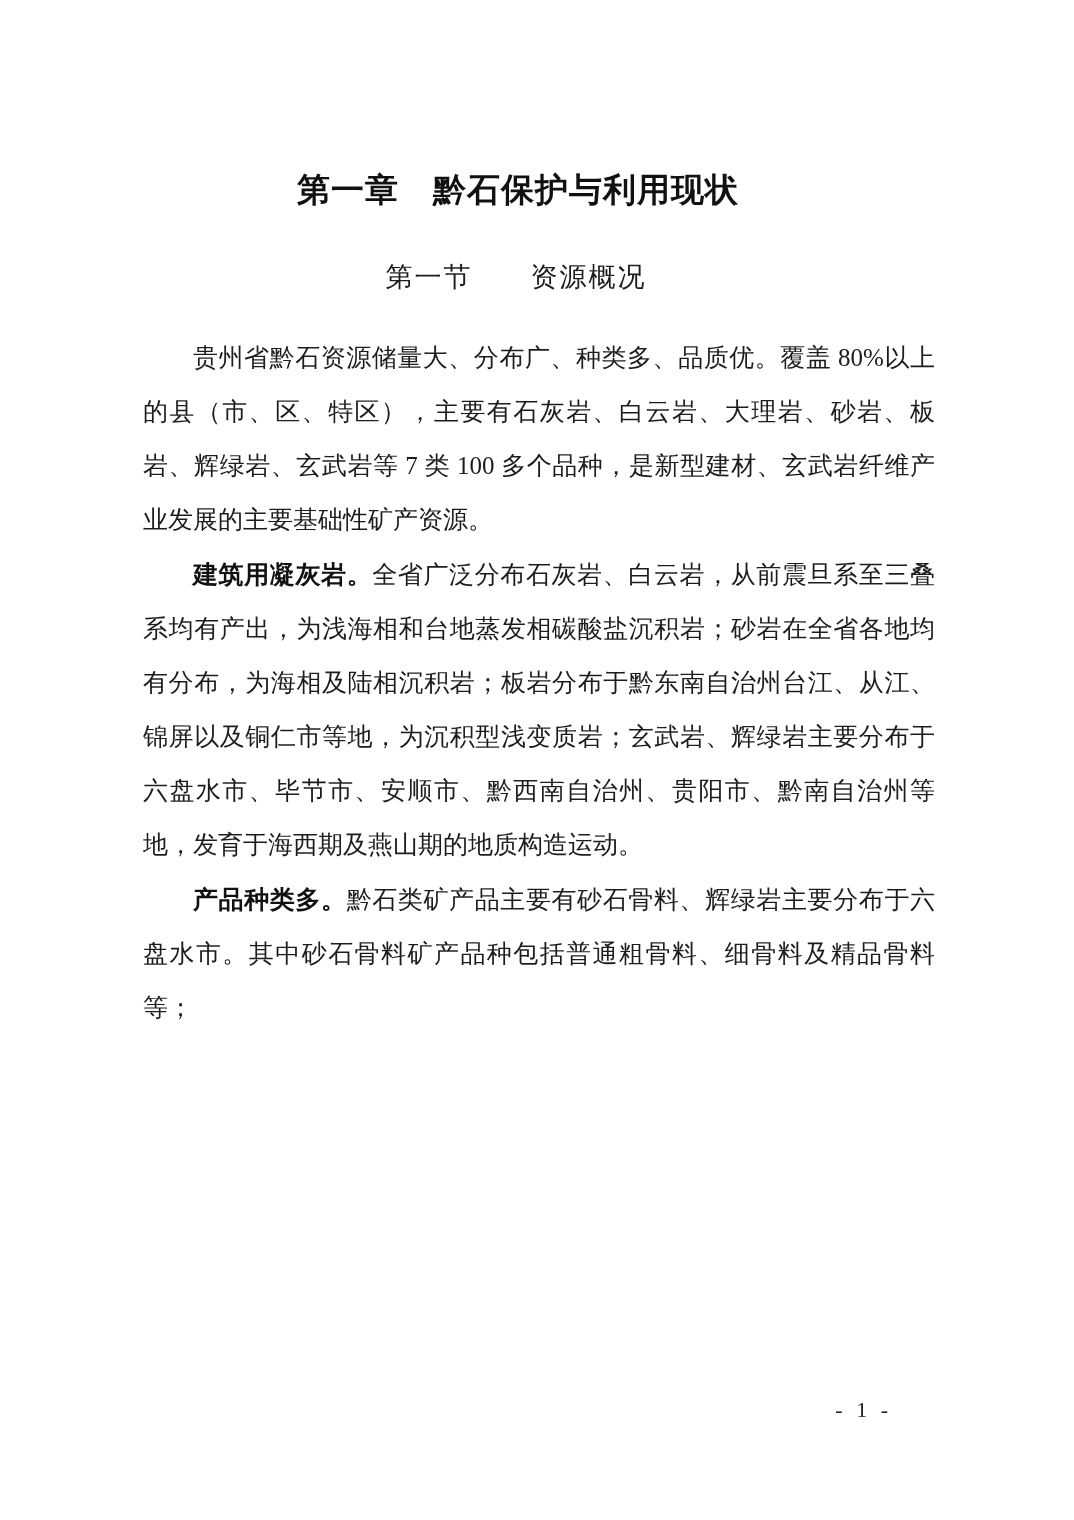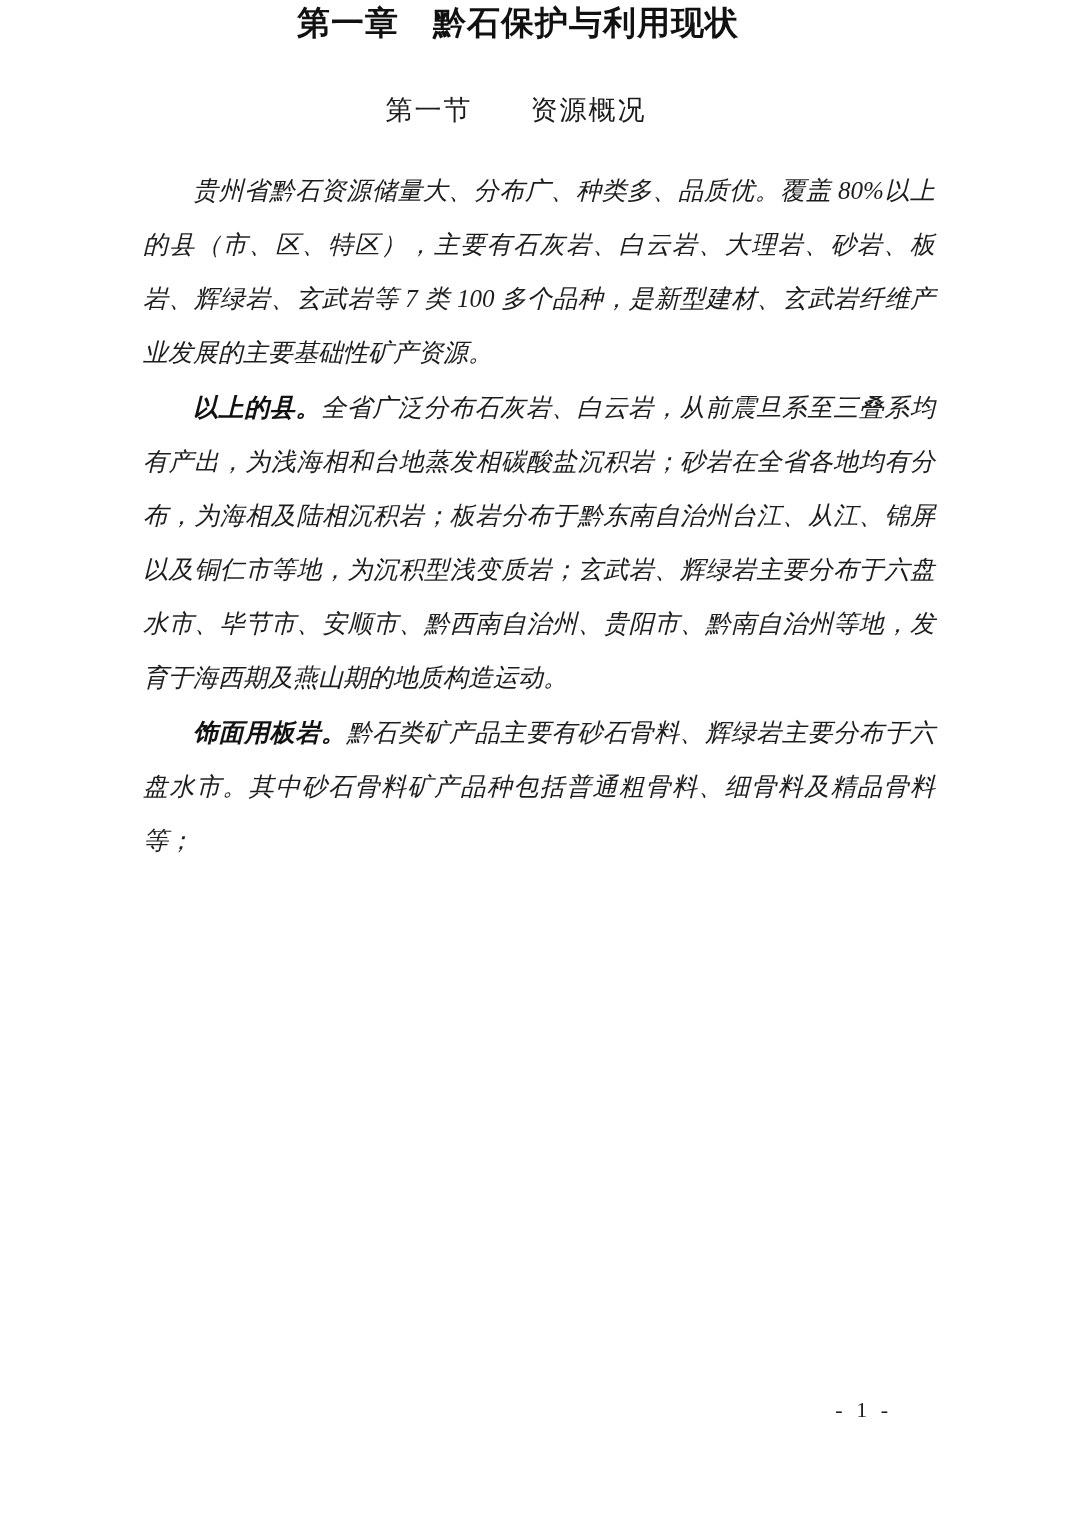--- a/index.html
+++ b/index.html
@@ -7,20 +7,21 @@
     padding: 0;
     background: #ffffff;
   }
   .page {
     position: relative;
     width: 1036px;
     height: 1520px;
     background: #ffffff;
     color: #1c1c1c;
     box-sizing: border-box;
+    padding-top: 167px;
     overflow: hidden;
     font-family: "Liberation Serif", "DejaVu Serif", serif;
   }
   .chapter-title {
     margin: 0;
     text-align: center;
     font-family: "Liberation Sans", "DejaVu Sans", sans-serif;
     font-weight: bold;
     font-size: 33px;
     line-height: 46px;
@@ -43,21 +44,20 @@
     font-size: 25px;
     line-height: 54px;
     text-align: justify;
     text-justify: inter-ideograph;
     color: #1c1c1c;
   }
   .para {
     margin: 0;
     padding: 0;
     text-indent: 50px;
-    font-style: italic;
   }
   .para .lead {
     font-family: "Liberation Sans", "DejaVu Sans", sans-serif;
     font-weight: bold;
     color: #111111;
   }
   .page-number {
     position: absolute;
     top: 1396px;
     right: 144px;
@@ -73,22 +73,22 @@
 <div class="page">
 
   <h1 class="chapter-title">第一章　黔石保护与利用现状</h1>
 
   <h2 class="section-title">第一节　　资源概况</h2>
 
   <div class="doc-body">
 
     <p class="para"><span class="lead"></span><span>贵州省黔石资源储量大、分布广、种类多、品质优。覆盖 80%以上的县（市、区、特区），主要有石灰岩、白云岩、大理岩、砂岩、板岩、辉绿岩、玄武岩等 7 类 100 多个品种，是新型建材、玄武岩纤维产业发展的主要基础性矿产资源。</span></p>
 
-    <p class="para"><span class="lead">以上的县。</span><span>全省广泛分布石灰岩、白云岩，从前震旦系至三叠系均有产出，为浅海相和台地蒸发相碳酸盐沉积岩；砂岩在全省各地均有分布，为海相及陆相沉积岩；板岩分布于黔东南自治州台江、从江、锦屏以及铜仁市等地，为沉积型浅变质岩；玄武岩、辉绿岩主要分布于六盘水市、毕节市、安顺市、黔西南自治州、贵阳市、黔南自治州等地，发育于海西期及燕山期的地质构造运动。</span></p>
+    <p class="para"><span class="lead">建筑用凝灰岩。</span><span>全省广泛分布石灰岩、白云岩，从前震旦系至三叠系均有产出，为浅海相和台地蒸发相碳酸盐沉积岩；砂岩在全省各地均有分布，为海相及陆相沉积岩；板岩分布于黔东南自治州台江、从江、锦屏以及铜仁市等地，为沉积型浅变质岩；玄武岩、辉绿岩主要分布于六盘水市、毕节市、安顺市、黔西南自治州、贵阳市、黔南自治州等地，发育于海西期及燕山期的地质构造运动。</span></p>
 
 
-    <p class="para"><span class="lead">饰面用板岩。</span><span>黔石类矿产品主要有砂石骨料、辉绿岩主要分布于六盘水市。其中砂石骨料矿产品种包括普通粗骨料、细骨料及精品骨料等；</span></p>
+    <p class="para"><span class="lead">产品种类多。</span><span>黔石类矿产品主要有砂石骨料、辉绿岩主要分布于六盘水市。其中砂石骨料矿产品种包括普通粗骨料、细骨料及精品骨料等；</span></p>
 
   </div>
 
   <div class="page-number">- 1 -</div>
 
 </div>
 
 </body></html>

